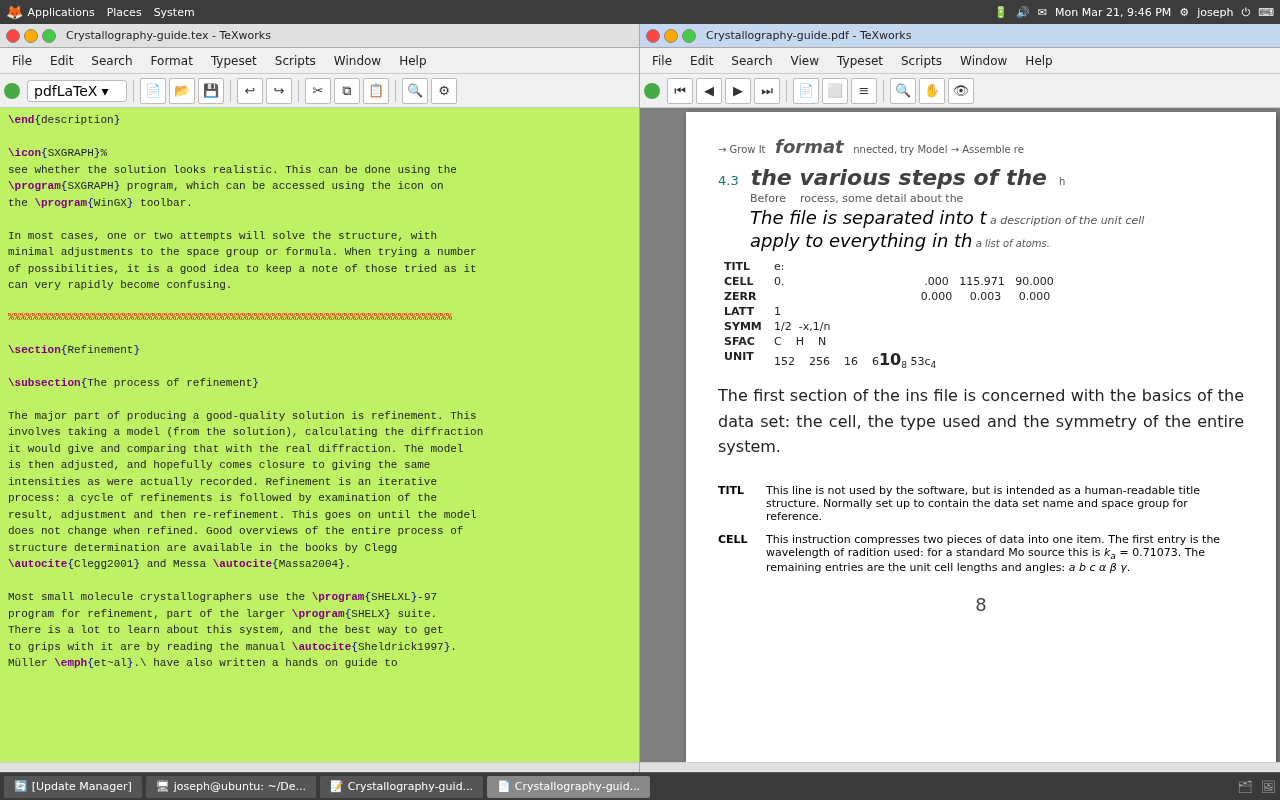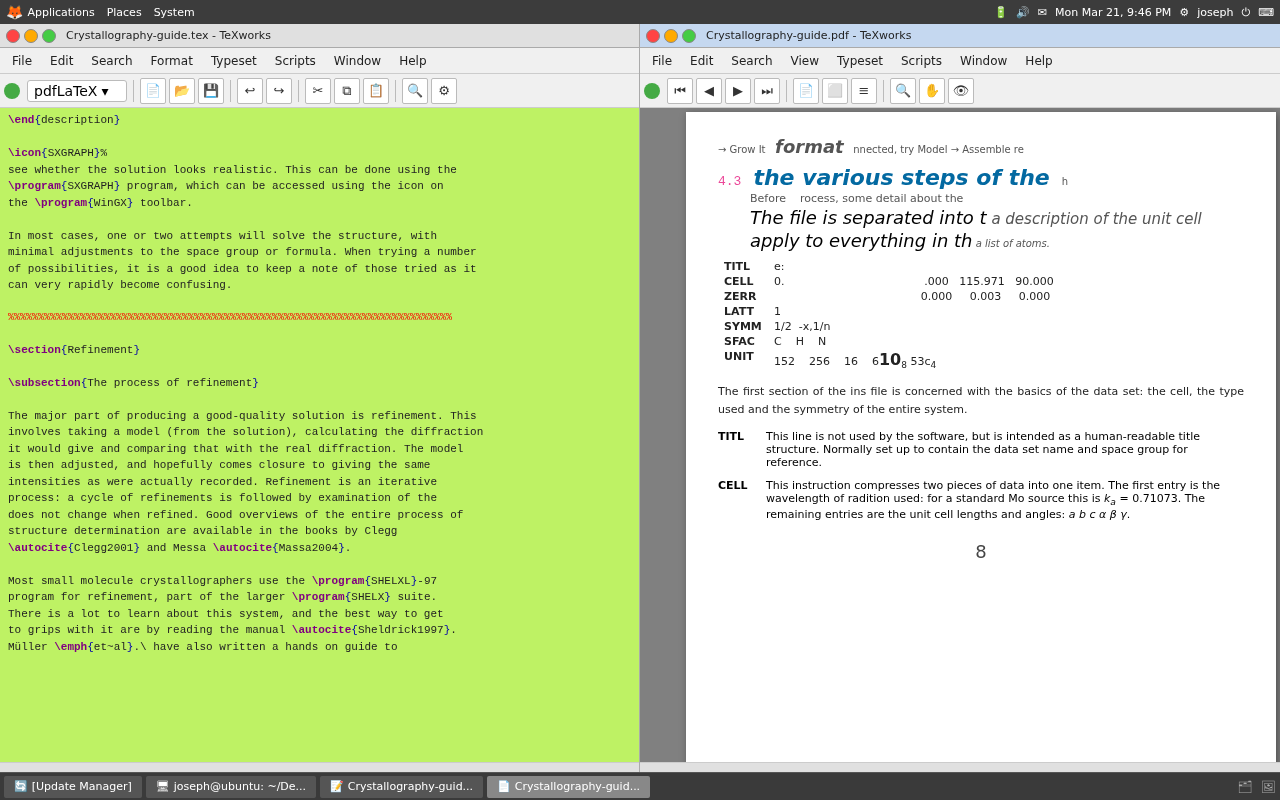--- a/index.html
+++ b/index.html
@@ -79,21 +79,21 @@
 
     
     .pdf-area {
       flex: 1; overflow-y: auto; background: #808080; padding: 4px;
       display: flex; flex-direction: column; align-items: flex-end;
     }
     .pdf-page {
       background: #fff; width: 590px; min-height: 700px; padding: 24px 32px;
       box-shadow: 2px 2px 8px rgba(0,0,0,0.4); position: relative;
     }
-    .pdf-para { font-size: 11px; color: #222; line-height: 1.6; margin-bottom: 12px; text-align: justify; }
+    .pdf-para { font-size: 16px; color: #222; line-height: 1.6; margin-bottom: 24px; text-align: justify; }
     .pdf-table { font-size: 11px; color: #222; width: 100%; margin-bottom: 12px; border-collapse: collapse; }
     .pdf-table td { padding: 1px 6px; vertical-align: top; }
     .pdf-table .label { font-weight: bold; width: 50px; }
     .pdf-centered { text-align: center; font-size: 18px; color: #444; margin: 20px 0; }
 
     
     .pdf-toolbar {
       display: flex; align-items: center; background: #f0f0f0;
       height: 34px; border-bottom: 1px solid #ccc; padding: 0 4px; gap: 3px;
     }
@@ -213,20 +213,21 @@
       <div><span class="keyword">\section</span><span class="brace">{</span>Refinement<span class="brace">}</span></div>
       <div>&nbsp;</div>
       <div><span class="keyword">\subsection</span><span class="brace">{</span>The process of refinement<span class="brace">}</span></div>
       <div>&nbsp;</div>
       <div>The major part of producing a good-quality solution is refinement. This</div>
       <div>involves taking a model (from the solution), calculating the diffraction</div>
       <div>it would give and comparing that with the real diffraction.  The model</div>
       <div>is then adjusted, and hopefully comes closure to giving the same</div>
       <div>intensities as were actually recorded. Refinement is an iterative</div>
       <div>process: a cycle of refinements is followed by examination of the</div>
+      <div>result, adjustment and then re-refinement.  This goes on until the model</div>
       <div>does not change when refined. Good overviews of the entire process of</div>
       <div>structure determination are available in the books by Clegg</div>
       <div><span class="keyword">\autocite</span><span class="brace">{</span>Clegg2001<span class="brace">}</span> and Messa <span class="keyword">\autocite</span><span class="brace">{</span>Massa2004<span class="brace">}</span>.</div>
       <div>&nbsp;</div>
       <div>Most small molecule crystallographers use the <span class="keyword">\program</span><span class="brace">{</span>SHELXL<span class="brace">}</span>-97</div>
       <div>program for refinement, part of the larger <span class="keyword">\program</span><span class="brace">{</span>SHELX<span class="brace">}</span> suite.</div>
       <div>There is a lot to learn about this system, and the best way to get</div>
       <div>to grips with it are by reading the manual <span class="keyword">\autocite</span><span class="brace">{</span>Sheldrick1997<span class="brace">}</span>.</div>
       <div>Müller <span class="keyword">\emph</span><span class="brace">{</span>et~al<span class="brace">}</span>.\&nbsp;have also written a hands on guide to</div>
     </div>
@@ -279,26 +280,26 @@
     </div>
 
     <div class="pdf-area">
       <div class="pdf-page">
 
         <div style="font-size:10px;color:#555;margin-bottom:8px;white-space:nowrap;overflow:hidden;">
           → Grow It&nbsp;&nbsp;&nbsp;<span style="font-size:18px;font-weight:bold;font-style:italic;">format</span>&nbsp;&nbsp;&nbsp;nnected, try Model → Assemble re
         </div>
 
         <div style="display:flex;align-items:baseline;gap:12px;margin-bottom:2px;">
-          <span style="font-size:13px;color:#ec4899;font-family:Liberation Mono, monospace;">4.3</span>
-          <span style="font-size:22px;font-weight:bold;font-style:italic;color:#0369a1;">the various steps of the</span>
+          <span style="font-size:13px;color:#0f766e;">4.3</span>
+          <span style="font-size:22px;font-weight:bold;font-style:italic;color:#404040;">the various steps of the</span>
           <span style="font-size:10px;color:#555;">h</span>
         </div>
         <div style="margin-left:32px;font-size:11px;color:#555;margin-bottom:2px;">Before&nbsp;&nbsp;&nbsp;&nbsp;rocess, some detail about the</div>
-        <div style="margin-left:32px;font-size:18px;font-style:italic;margin-bottom:2px;">The file is separated into t<span style="font-size:15px;color:#555;">    a description of the unit cell</span></div>
+        <div style="margin-left:32px;font-size:18px;font-style:italic;margin-bottom:2px;">The file is separated into t<span style="font-size:11px;color:#555;">    a description of the unit cell</span></div>
         <div style="margin-left:32px;font-size:18px;font-style:italic;margin-bottom:8px;">apply to everything in th<span style="font-size:10px;color:#555;">    a list of atoms.</span></div>
 
         <table class="pdf-table">
           <tbody>
               <tr>
             <td class="label">TITL</td>
             <td>e:</td>
           </tr>
           <tr>
             <td class="label">CELL</td>

